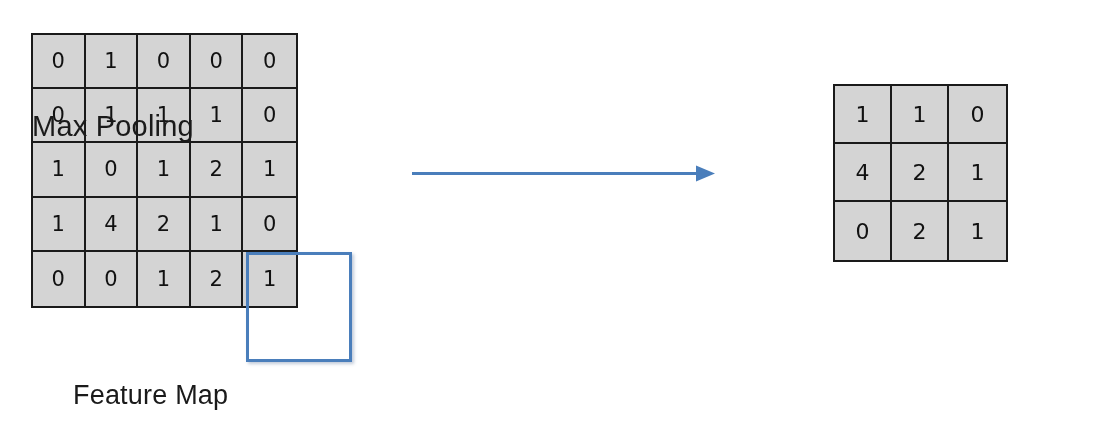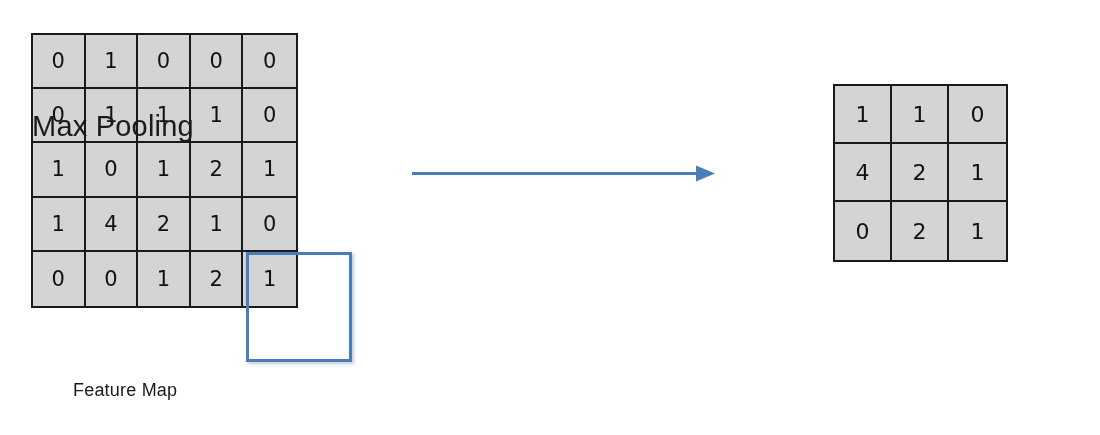--- a/index.html
+++ b/index.html
@@ -112,21 +112,21 @@
     top: 110px;
     width: 1100px;
     text-align: center;
     transform: translateX(-437px);
     font-size: 29px;
     letter-spacing: 0.2px;
   }
   #label-feature-map {
     left: 73px;
     top: 380px;
-    font-size: 18px;
+    font-size: 27px;
     letter-spacing: 0.2px;
   }
   #label-pooled-feature-map {
     left: 782px;
     top: 360px;
     font-size: 27px;
     letter-spacing: 0.2px;
   }
 </style>
 </head>

